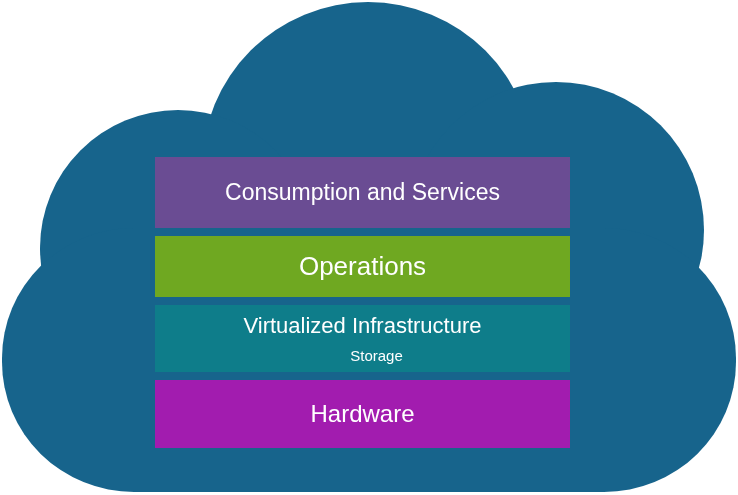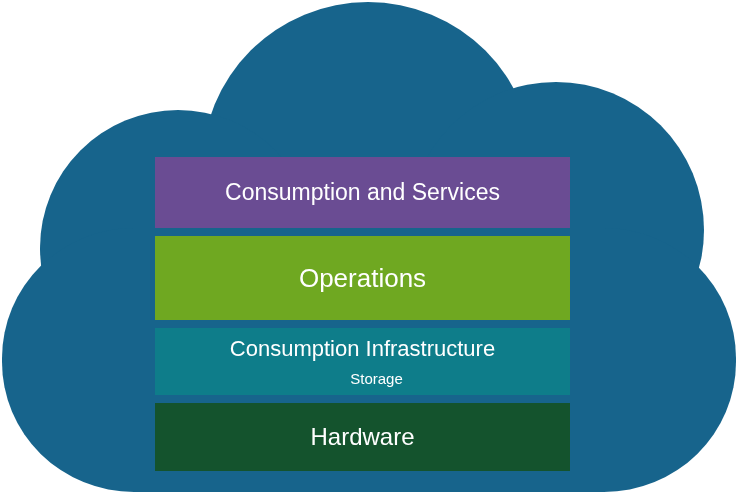--- a/index.html
+++ b/index.html
@@ -36,21 +36,21 @@
     width: 100%;
     color: #ffffff;
     display: flex;
     flex-direction: column;
     align-items: center;
     justify-content: center;
     text-align: center;
     box-sizing: border-box;
   }
   .layer-1 { height: 71px; font-size: 23px; }
-  .layer-2 { height: 84px; font-size: 26px; }
+  .layer-2 { height: 61px; font-size: 26px; }
   .layer-3 { height: 67px; justify-content: flex-start; padding-top: 9px; }
   .layer-4 { height: 68px; font-size: 24px; }
   .layer-3 .layer-title {
     font-size: 22px;
     line-height: 1.1;
   }
   .sublabels {
     display: flex;
     width: 100%;
     margin-top: 9px;
@@ -83,24 +83,24 @@
 
     <div class="layer layer-1" style="background: rgb(106, 76, 147);">
       <span class="layer-label">Consumption and Services</span>
     </div>
 
     <div class="layer layer-2" style="background: rgb(111, 168, 33);">
       <span class="layer-label">Operations</span>
     </div>
 
     <div class="layer layer-3" style="background: rgb(14, 125, 138);">
-      <span class="layer-title layer-label">Consumption Infrastructure</span>
+      <span class="layer-title layer-label">Virtualized Infrastructure</span>
       <div class="sublabels">
         <span>Storage</span>
       </div>
     </div>
 
-    <div class="layer layer-4" style="background: #14532d;">
+    <div class="layer layer-4" style="background: #a21caf;">
       <span class="layer-label">Hardware</span>
     </div>
 
   </div>
 </div>
 
 </body></html>

